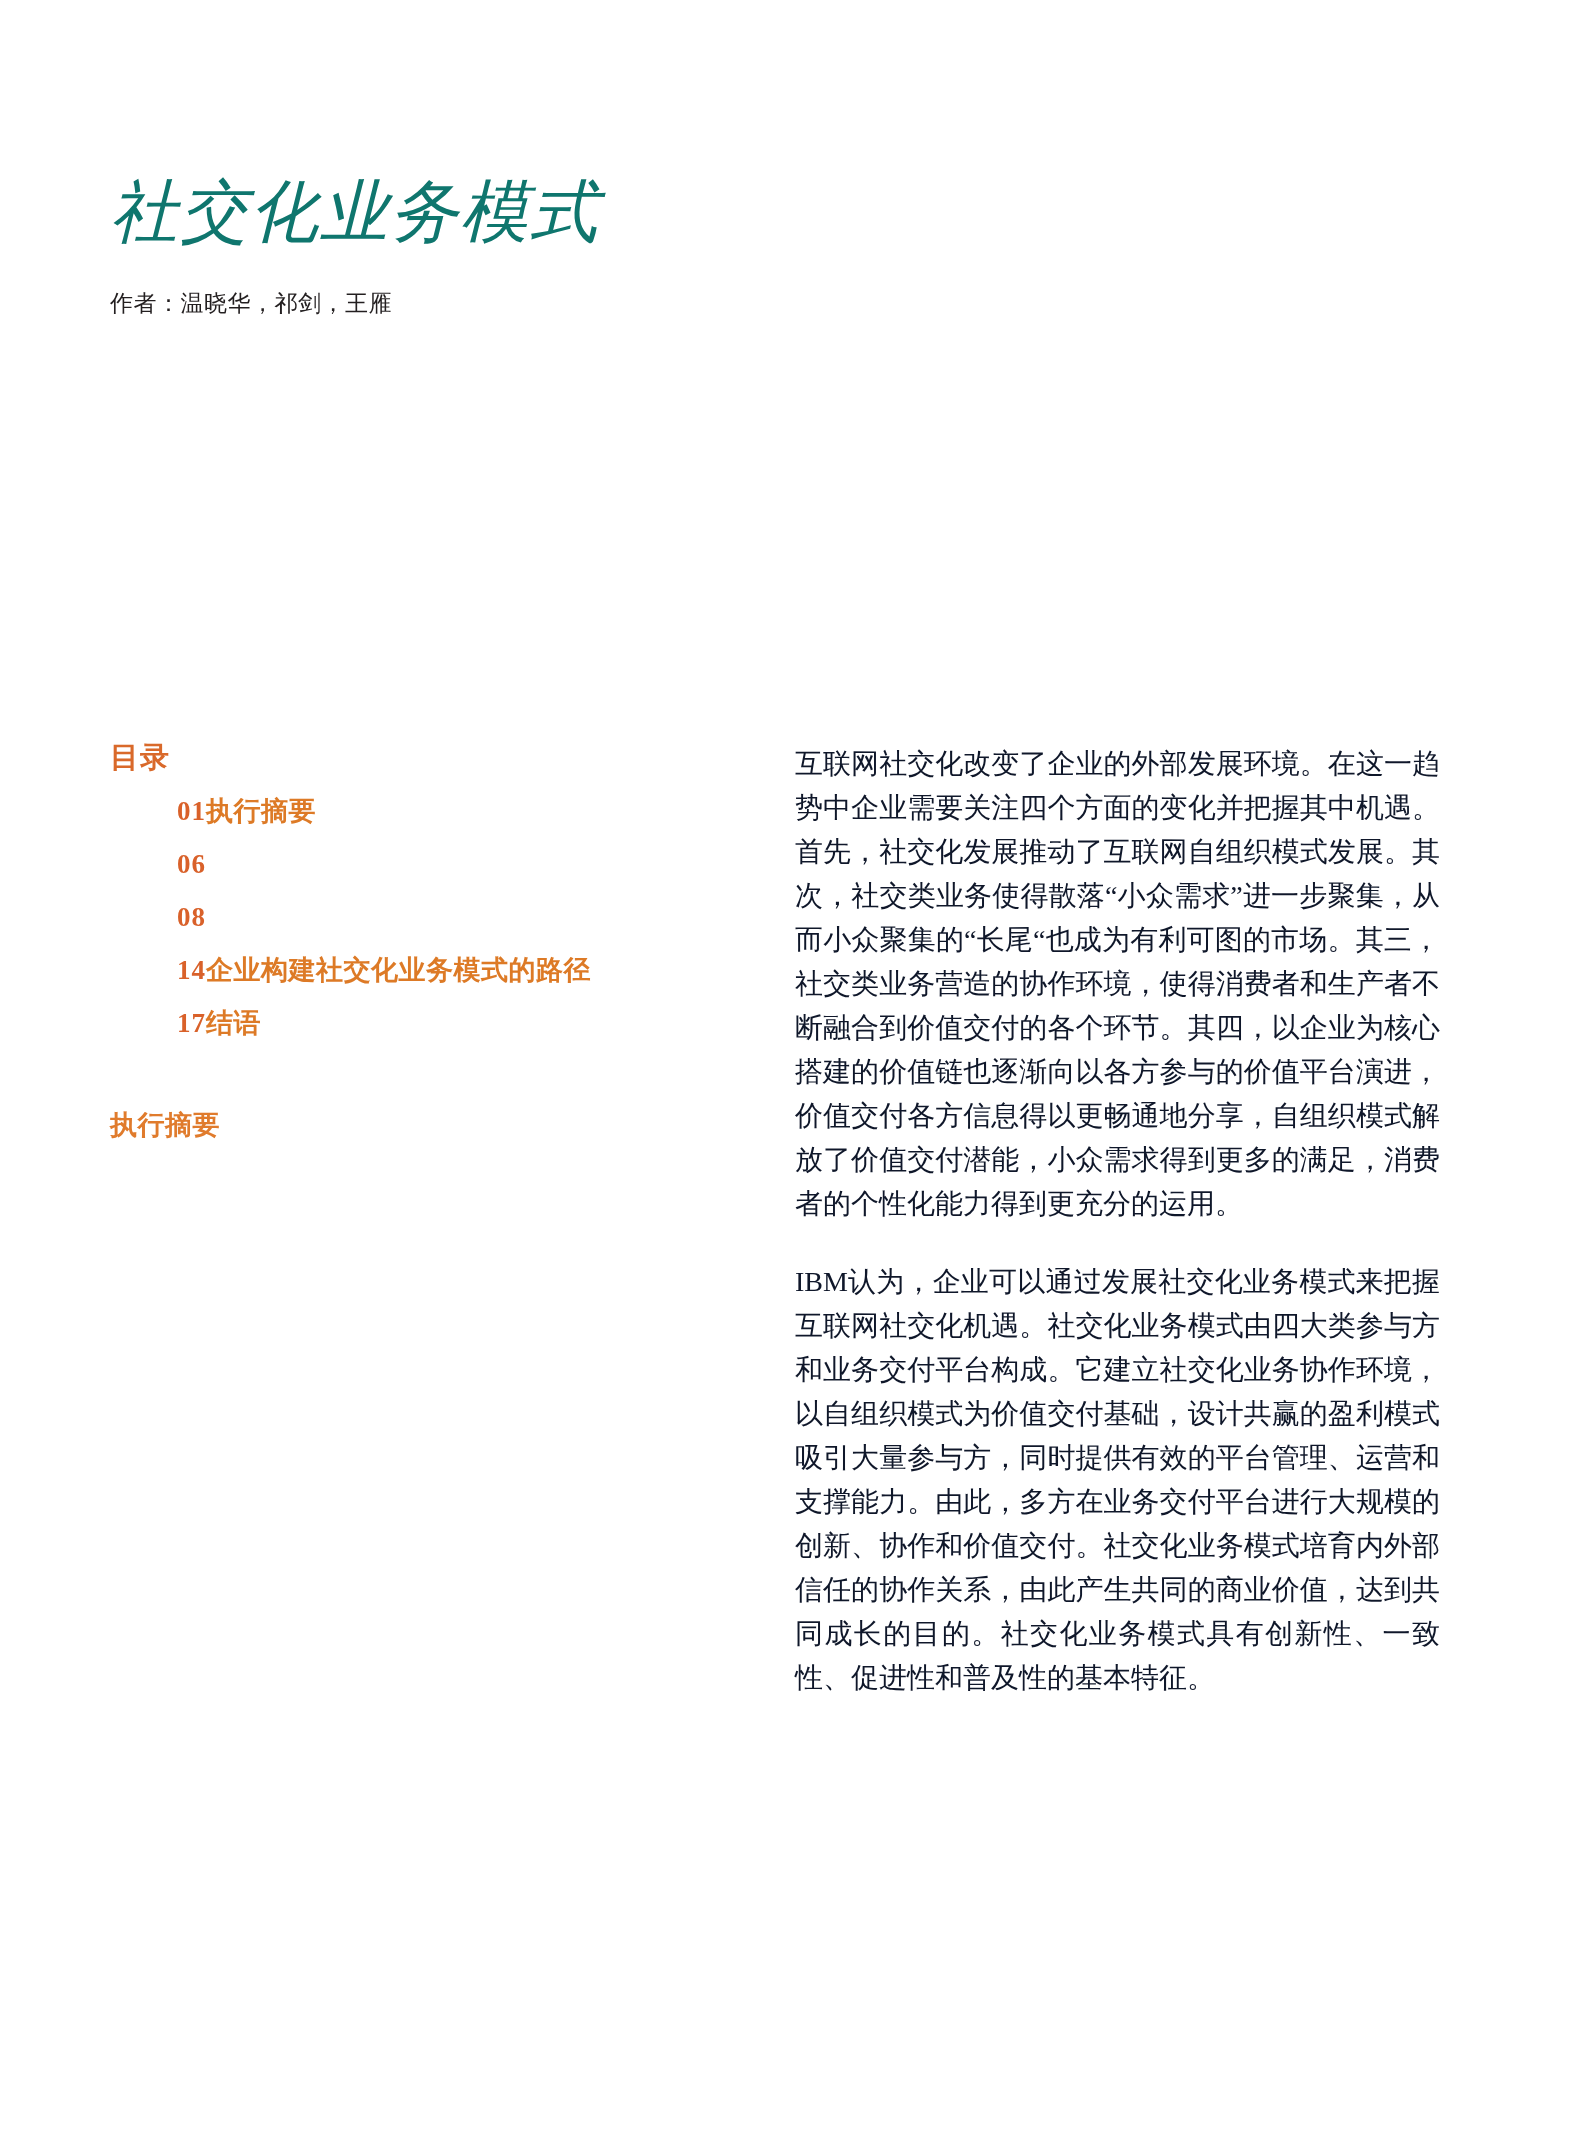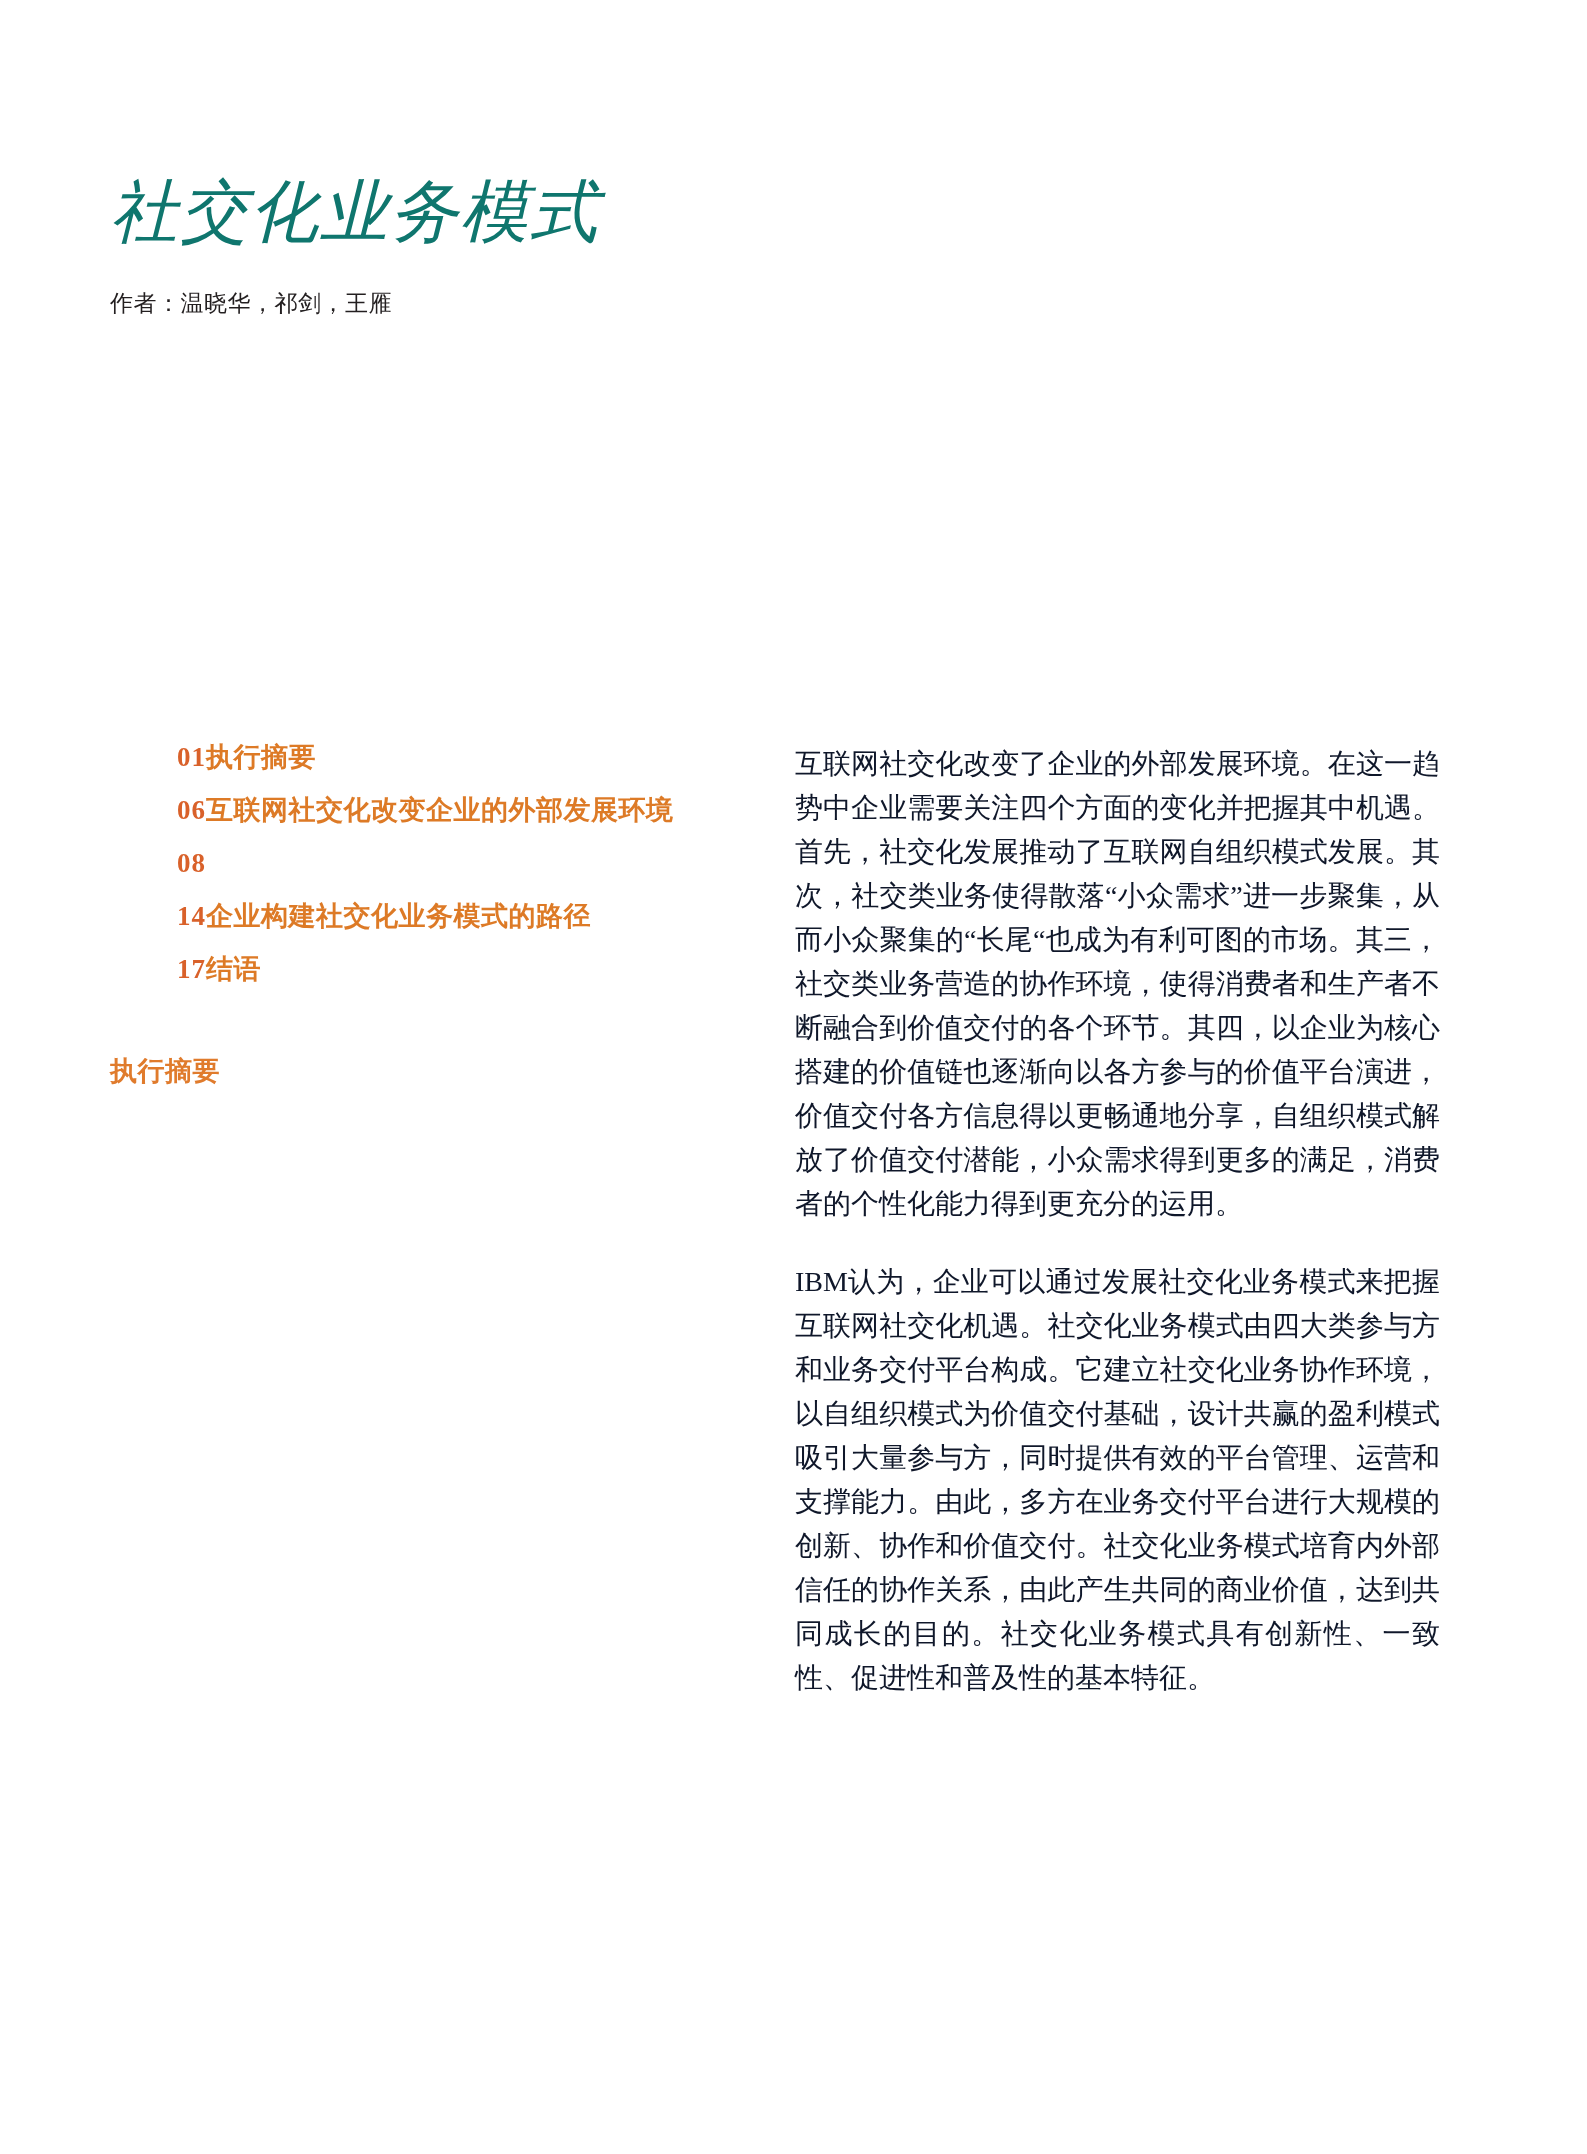--- a/index.html
+++ b/index.html
@@ -138,29 +138,29 @@
 
   <div class="masthead">
     <h1 class="doc-title">社交化业务模式</h1>
     <p class="doc-authors">作者：温晓华，祁剑，王雁</p>
   </div>
 
   <div class="columns">
 
     <div class="col col-left">
 
+      <div class="toc-heading">目录</div>
 
       <ul class="toc-list">
         <li class="toc-row">
           <span class="toc-num">01</span>
           <span class="toc-label">执行摘要</span>
         </li>
         <li class="toc-row">
           <span class="toc-num">06</span>
-          <span class="toc-label">互联网社交化改变企业的外部发展环境</span>
         </li>
         <li class="toc-row">
           <span class="toc-num">08</span>
         </li>
         <li class="toc-row">
           <span class="toc-num">14</span>
           <span class="toc-label">企业构建社交化业务模式的路径</span>
         </li>
         <li class="toc-row">
           <span class="toc-num">17</span>

